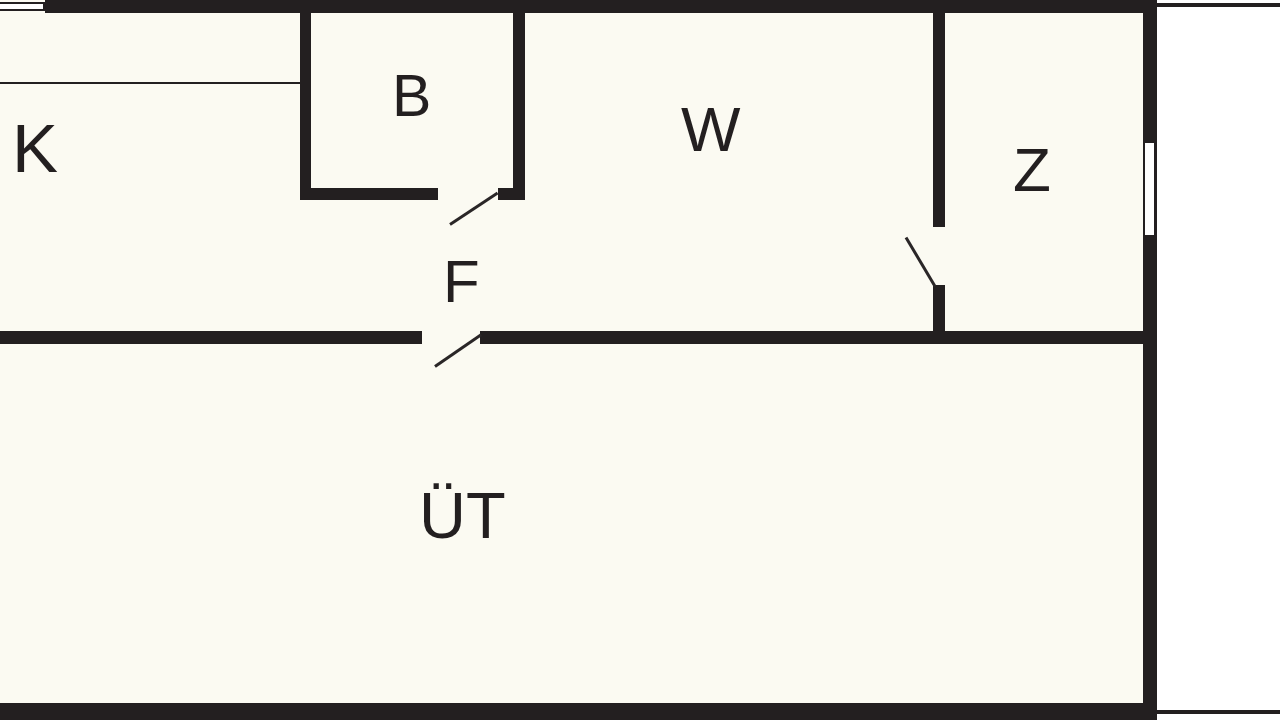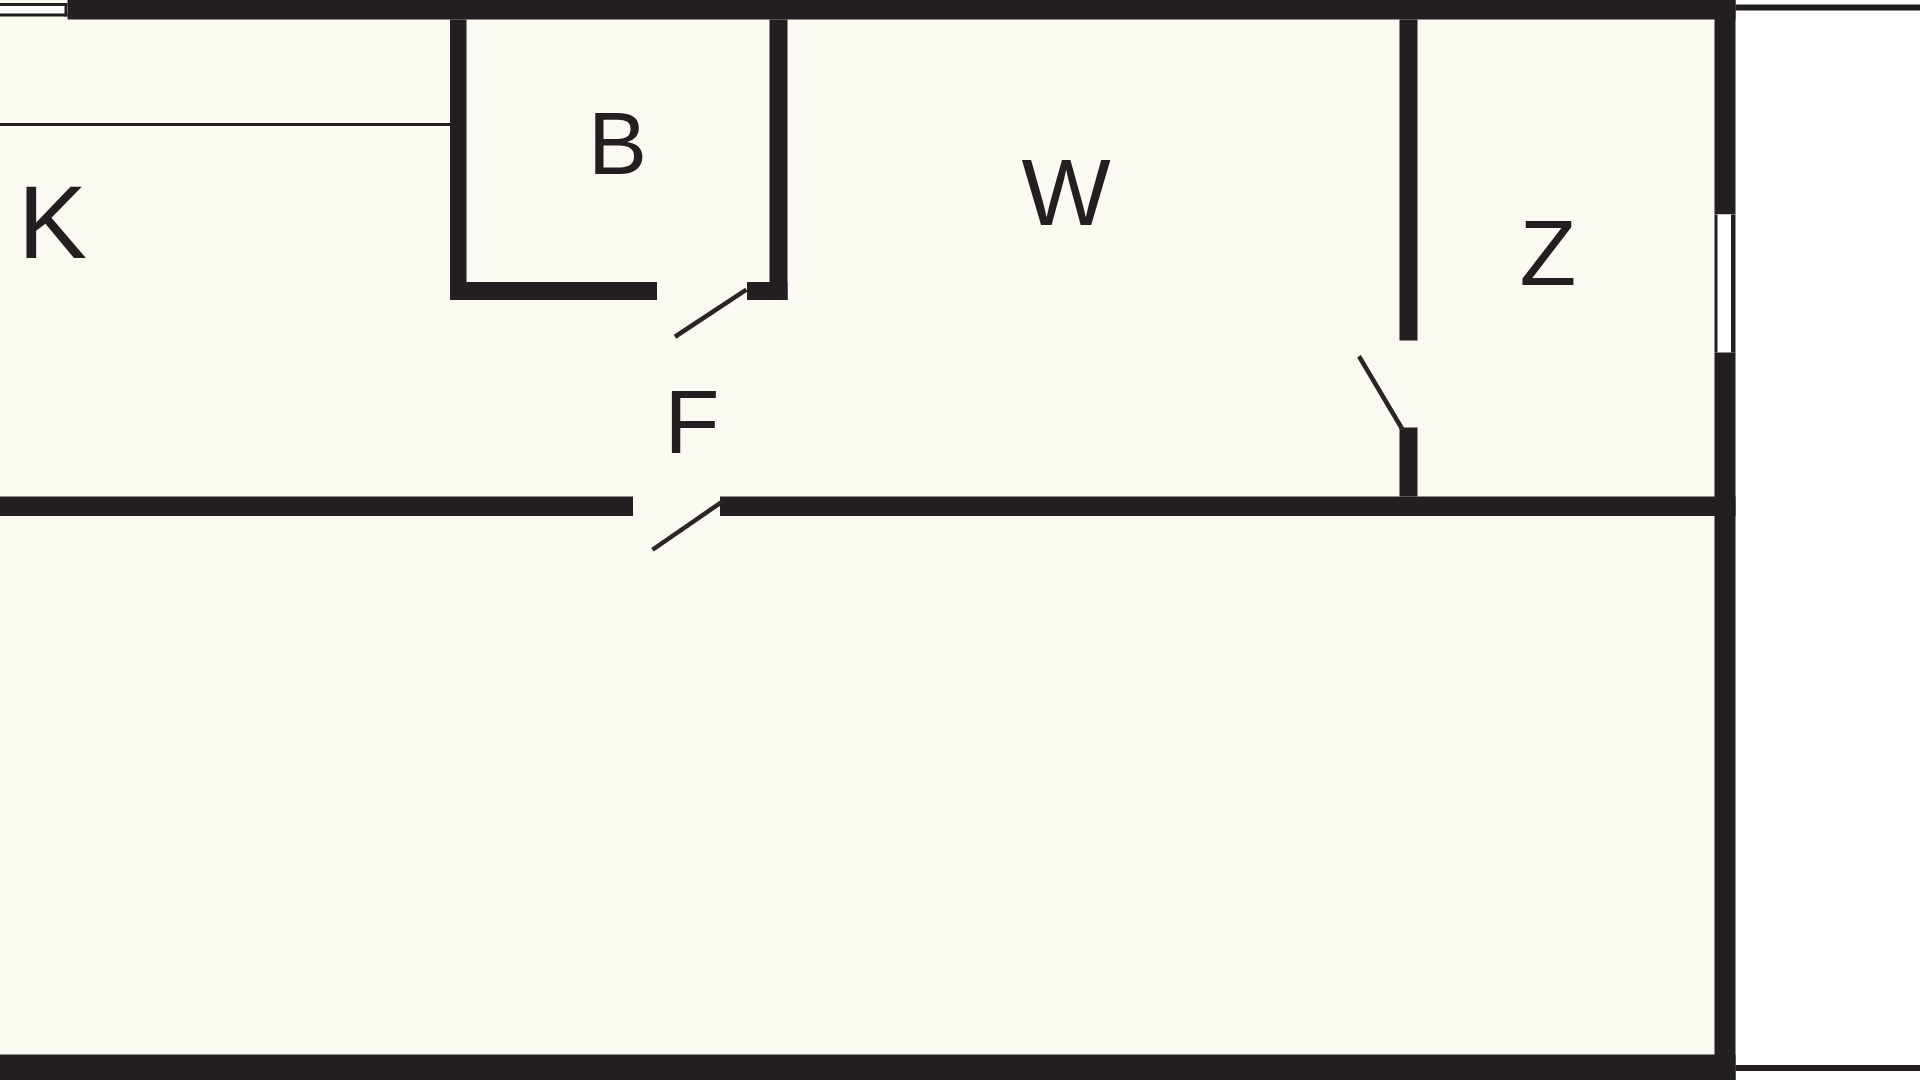--- a/index.html
+++ b/index.html
@@ -99,14 +99,15 @@
 
   <div id="leaf-b" class="door-leaf"></div>
   <div id="leaf-f" class="door-leaf"></div>
   <div id="leaf-z" class="door-leaf"></div>
 
   <div id="label-k" class="room-label">K</div>
   <div id="label-b" class="room-label">B</div>
   <div id="label-w" class="room-label">W</div>
   <div id="label-z" class="room-label">Z</div>
   <div id="label-f" class="room-label">F</div>
+  <div id="label-ut" class="room-label">ÜT</div>
 
 </div>
 
 </body></html>

